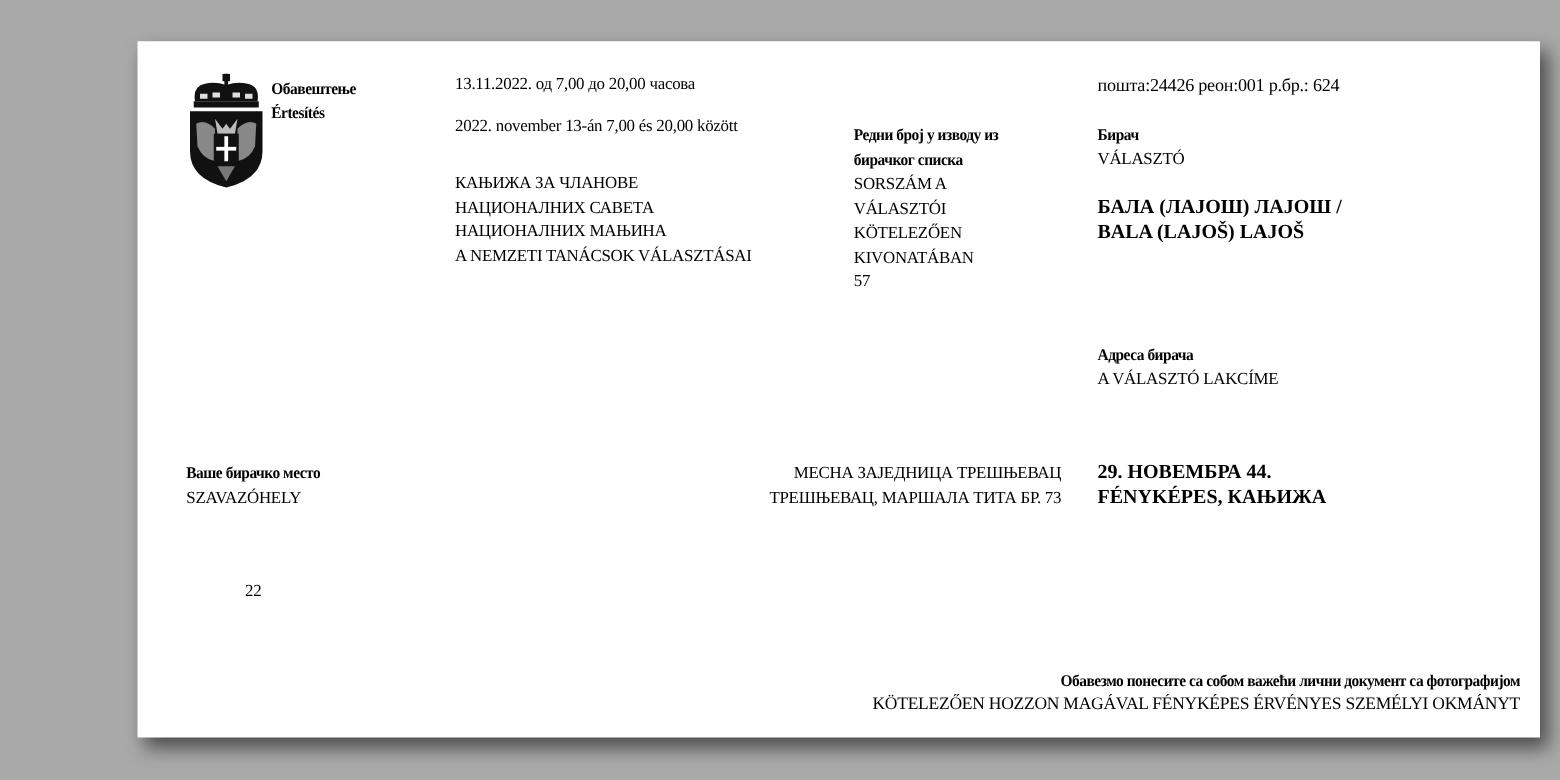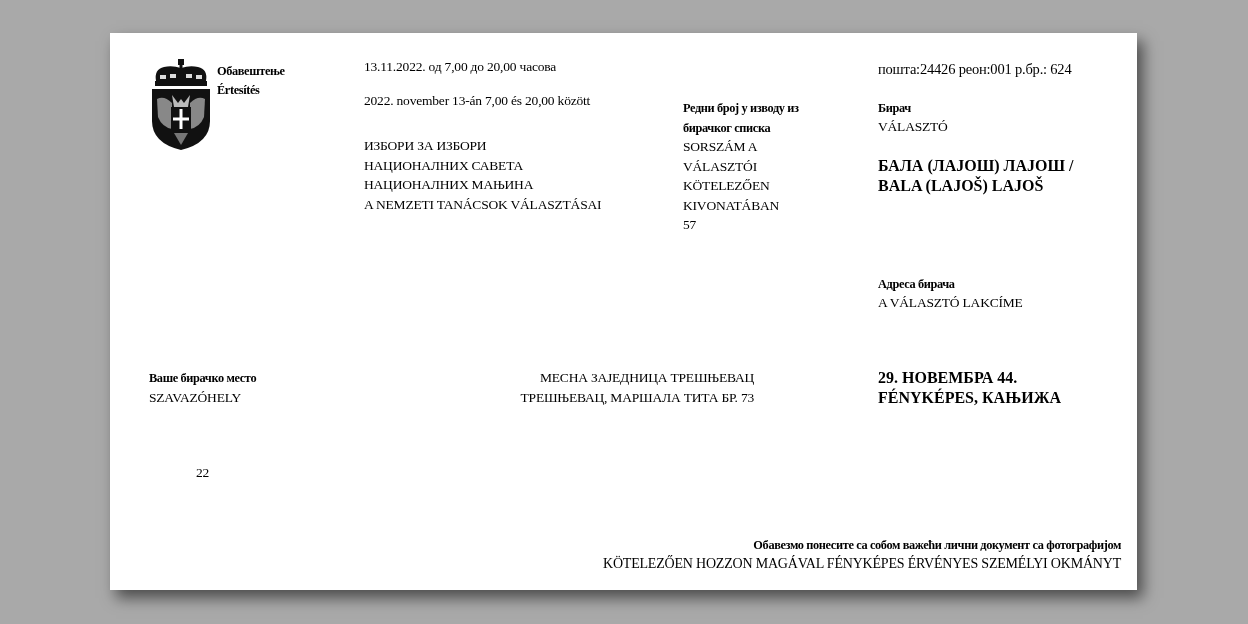--- a/index.html
+++ b/index.html
@@ -12,21 +12,21 @@
     background: #a9a9a9;
     position: relative;
     overflow: hidden;
     font-family: "Liberation Serif", "DejaVu Serif", serif;
     color: #000;
   }
   .card {
     position: absolute;
     left: 110px;
     top: 33px;
-    width: 1027px;
+    width: 1122px;
     height: 557px;
     background: #ffffff;
     box-shadow: 6px 8px 14px rgba(0,0,0,0.55);
   }
   .t {
     position: absolute;
     font-size: 13.5px;
     line-height: 19.5px;
     white-space: nowrap;
     letter-spacing: -0.2px;
@@ -86,21 +86,21 @@
     <path d="M24 74 L31 86 L38 74 Z" fill="#777"></path>
   </svg>
 
   <div class="t lbl" style="left:107px; top:28px;">Обавештење</div>
   <div class="t lbl" style="left:107px; top:47px;">Értesítés</div>
 
   <div class="t" style="left:254px; top:24px;">13.11.2022. од 7,00 до 20,00 часова</div>
   <div class="t" style="left:254px; top:58px;">2022. november 13-án 7,00 és 20,00 között</div>
 
   <div class="t" style="left:254px; top:103px;">
-    <span class="line">ИЗБОРИ ЗА ИЗБОРИ</span>
+    <span class="line">КАЊИЖА ЗА ЧЛАНОВЕ</span>
     <span class="line">НАЦИОНАЛНИХ САВЕТА</span>
     <span class="line">НАЦИОНАЛНИХ МАЊИНА</span>
     <span class="line">A NEMZETI TANÁCSOK VÁLASZTÁSAI</span>
   </div>
 
   <div class="t" style="left:573px; top:65px;">
     <span class="line lbl">Редни број у изводу из</span>
     <span class="line lbl">бирачког списка</span>
     <span class="line">SORSZÁM A</span>
     <span class="line">VÁLASZTÓI</span>

